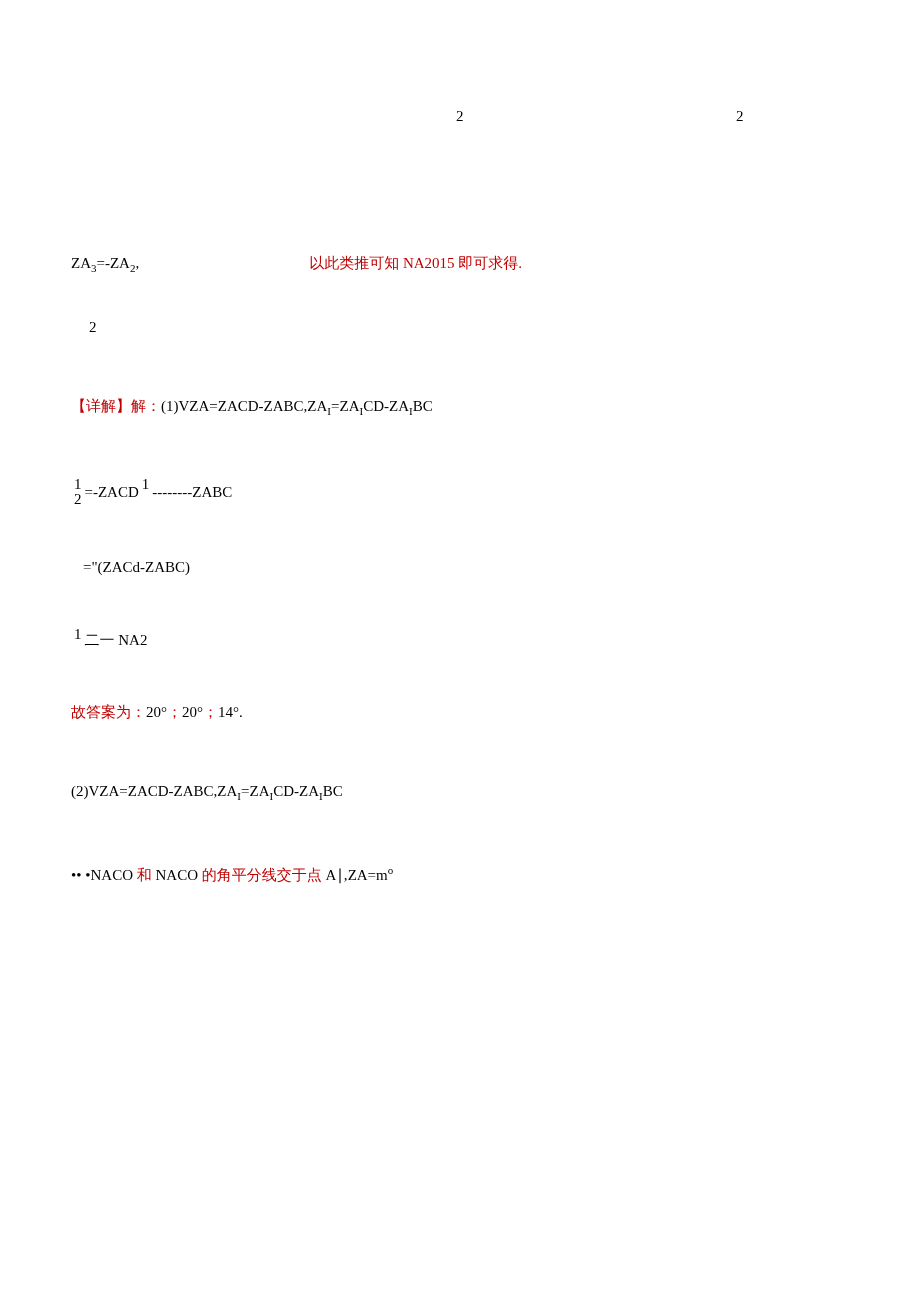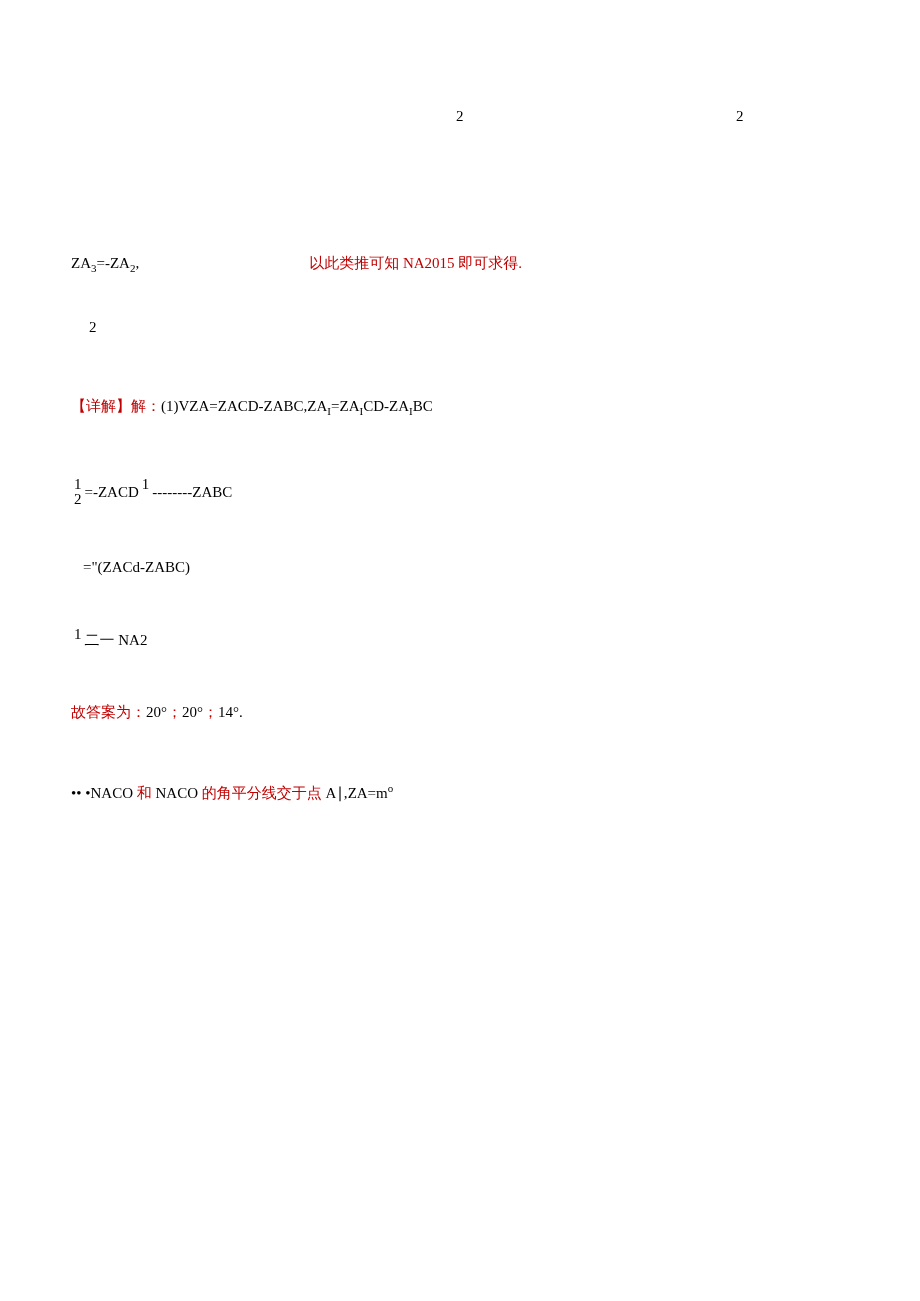--- a/index.html
+++ b/index.html
@@ -85,18 +85,21 @@
   <div class="line black tightline">
     <span class="frac nobord" style="vertical-align:super;"><span class="num">1</span></span><span>二一 NA2</span>
   </div>
 
 
 
   <div class="line">
     <span class="red">故答案为：</span><span class="black">20°</span><span class="red">；</span><span class="black">20°</span><span class="red">；</span><span class="black">14°</span><span class="black">.</span>
   </div>
 
+  <div class="line black">
+    <span>(2)VZA=ZACD-ZABC,ZA</span><span class="sub">I</span><span>=ZA</span><span class="sub">I</span><span>CD-ZA</span><span class="sub">I</span><span>BC</span>
+  </div>
 
   <div class="line">
     <span class="black">•• •NACO</span><span class="red"> 和 </span><span class="black">NACO</span><span class="red"> 的角平分线交于点 </span><span class="black">A∣,</span><span class="black italic">ZA=m</span><span class="black italic sup">o</span>
   </div>
 
 </div>
 
 </body></html>

